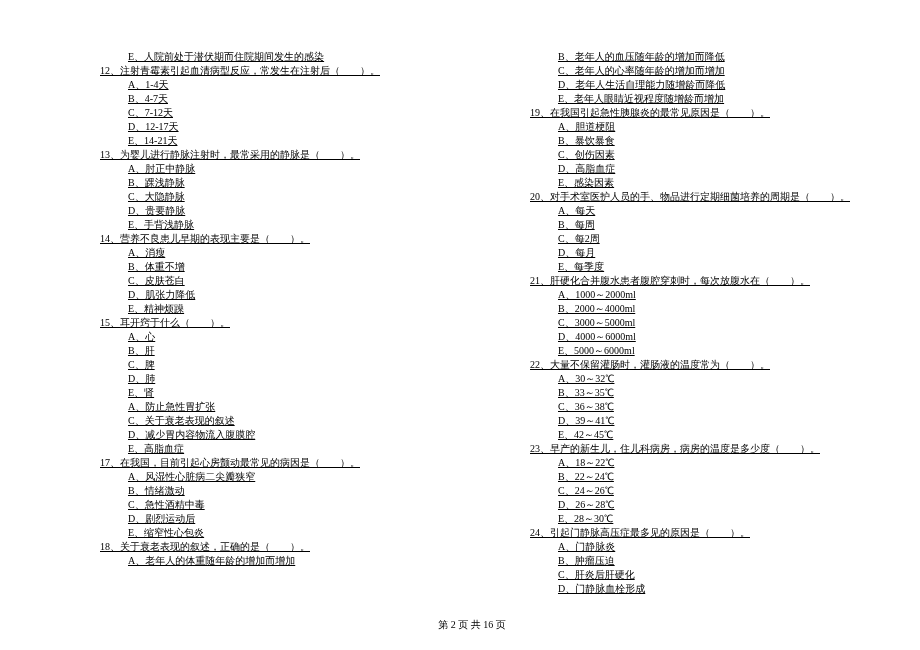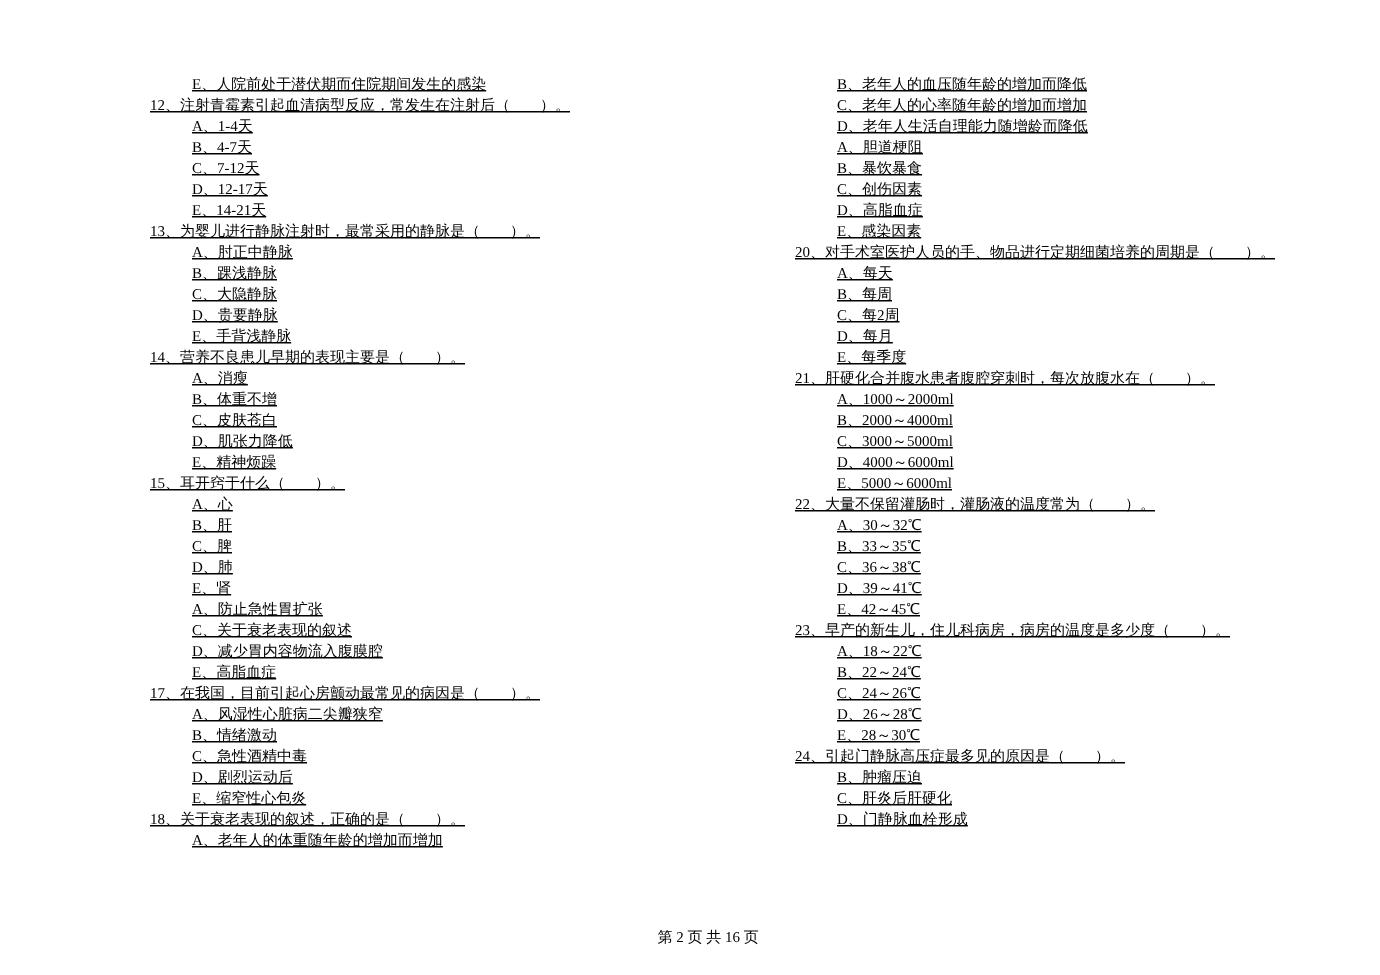--- a/index.html
+++ b/index.html
@@ -85,20 +85,22 @@
     <div class="line indent-opt">D、剧烈运动后</div>
     <div class="line indent-opt">E、缩窄性心包炎</div>
     <div class="line indent-q">18、关于衰老表现的叙述，正确的是（　　）。</div>
     <div class="line indent-opt">A、老年人的体重随年龄的增加而增加</div>
   </div>
 
   <div class="column right">
     <div class="line indent-opt">B、老年人的血压随年龄的增加而降低</div>
     <div class="line indent-opt">C、老年人的心率随年龄的增加而增加</div>
     <div class="line indent-opt">D、老年人生活自理能力随增龄而降低</div>
+    <div class="line indent-opt">E、老年人眼睛近视程度随增龄而增加</div>
+    <div class="line indent-q">19、在我国引起急性胰腺炎的最常见原因是（　　）。</div>
     <div class="line indent-opt">A、胆道梗阻</div>
     <div class="line indent-opt">B、暴饮暴食</div>
     <div class="line indent-opt">C、创伤因素</div>
     <div class="line indent-opt">D、高脂血症</div>
     <div class="line indent-opt">E、感染因素</div>
     <div class="line indent-q">20、对手术室医护人员的手、物品进行定期细菌培养的周期是（　　）。</div>
     <div class="line indent-opt">A、每天</div>
     <div class="line indent-opt">B、每周</div>
     <div class="line indent-opt">C、每2周</div>
     <div class="line indent-opt">D、每月</div>
@@ -115,19 +117,20 @@
     <div class="line indent-opt">C、36～38℃</div>
     <div class="line indent-opt">D、39～41℃</div>
     <div class="line indent-opt">E、42～45℃</div>
     <div class="line indent-q">23、早产的新生儿，住儿科病房，病房的温度是多少度（　　）。</div>
     <div class="line indent-opt">A、18～22℃</div>
     <div class="line indent-opt">B、22～24℃</div>
     <div class="line indent-opt">C、24～26℃</div>
     <div class="line indent-opt">D、26～28℃</div>
     <div class="line indent-opt">E、28～30℃</div>
     <div class="line indent-q">24、引起门静脉高压症最多见的原因是（　　）。</div>
+    <div class="line indent-opt">A、门静脉炎</div>
     <div class="line indent-opt">B、肿瘤压迫</div>
     <div class="line indent-opt">C、肝炎后肝硬化</div>
     <div class="line indent-opt">D、门静脉血栓形成</div>
   </div>
 </div>
 
 <div class="footer">第 2 页 共 16 页</div>
 
 </body></html>

